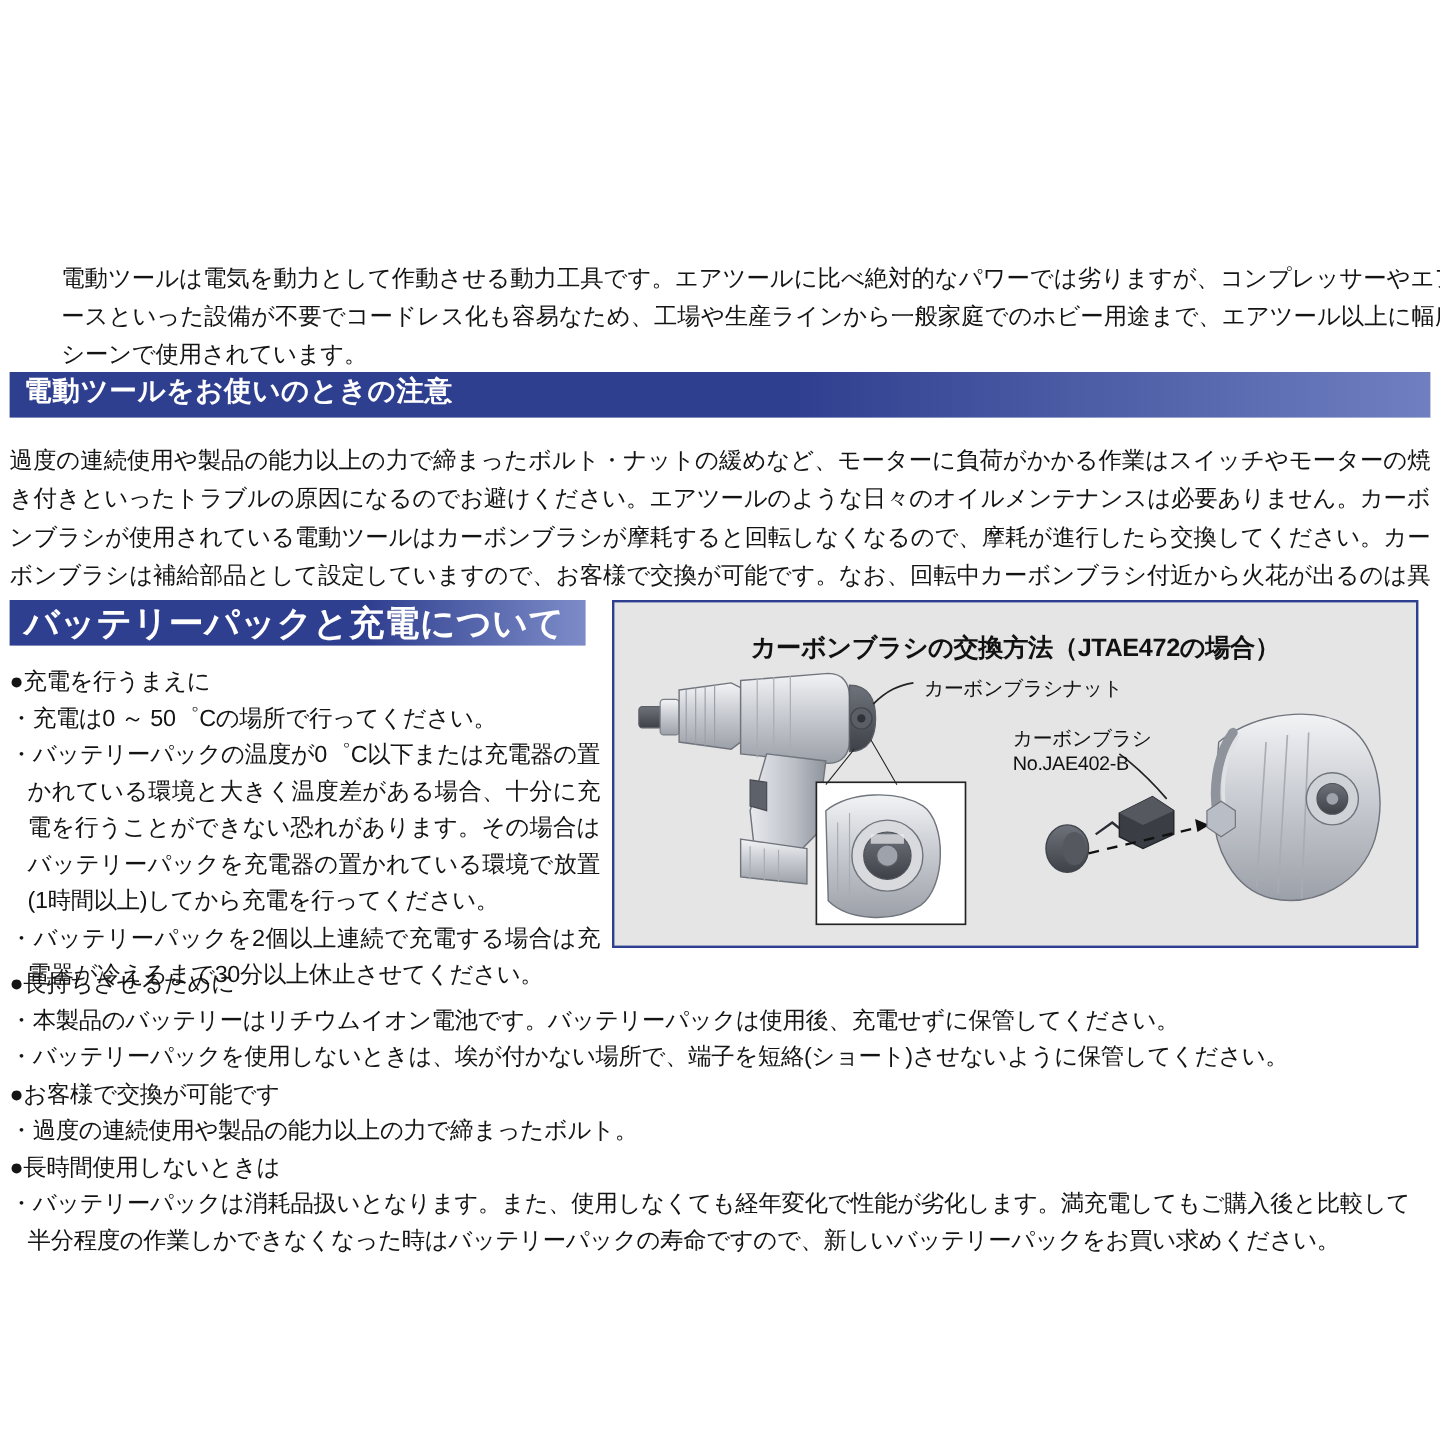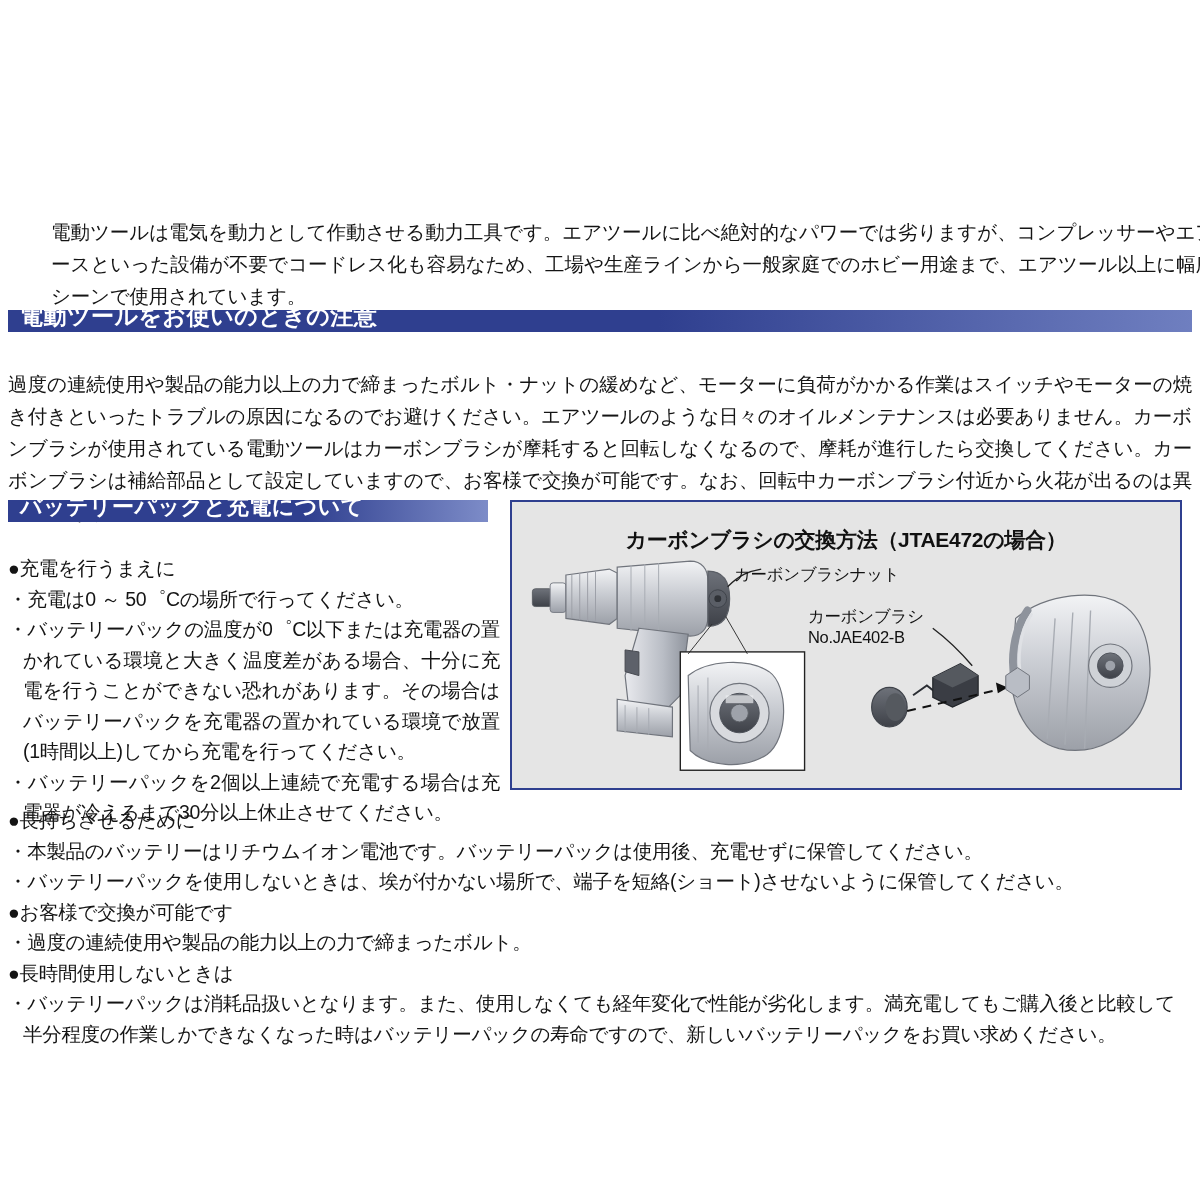--- a/index.html
+++ b/index.html
@@ -33,24 +33,24 @@
     line-height: 32px;
     letter-spacing: -0.2px;
     text-align: justify;
     text-justify: inter-character;
     margin-left: 43px;
   }
 
   
   .banner {
     position: absolute;
-    height: 22px;
+    height: 38px;
     background: linear-gradient(to right, #2f3f8f 0%, #2f3f8f 55%, #6f7fc0 100%);
     display: flex;
-    align-items: flex-end;
+    align-items: flex-start;
   }
   .banner::after {
     content: "";
     position: absolute;
     right: -0px;
     top: 0;
     width: 0;
     height: 0;
   }
   .banner .banner-text {
@@ -66,21 +66,21 @@
     left: 8px;
     top: 310px;
     width: 1184px;
   }
   #banner-battery {
     left: 8px;
     top: 500px;
     width: 480px;
     background: linear-gradient(to right, #2f3f8f 0%, #2f3f8f 62%, #7d8cc8 100%);
   }
-  #banner-battery .banner-text { font-size: 22px; }
+  #banner-battery .banner-text { font-size: 29px; }
 
   
   .caution-body {
     position: absolute;
     left: 8px;
     top: 348px;
     width: 1184px;
     font-size: 19.5px;
     line-height: 32px;
     letter-spacing: -0.2px;
@@ -149,20 +149,21 @@
     letter-spacing: -0.3px;
     color: #111;
   }
   .fig-label {
     position: absolute;
     font-size: 16.5px;
     line-height: 21px;
     letter-spacing: -0.3px;
     color: #111;
     white-space: nowrap;
+    margin-left: 36px;
   }
   #fig-label-nut { left: 222px; top: 62px; }
   #fig-label-brush { left: 296px; top: 104px; }
   .fig-svg {
     position: absolute;
     left: 0; top: 0;
     width: 100%;
     height: 100%;
   }
 </style>

